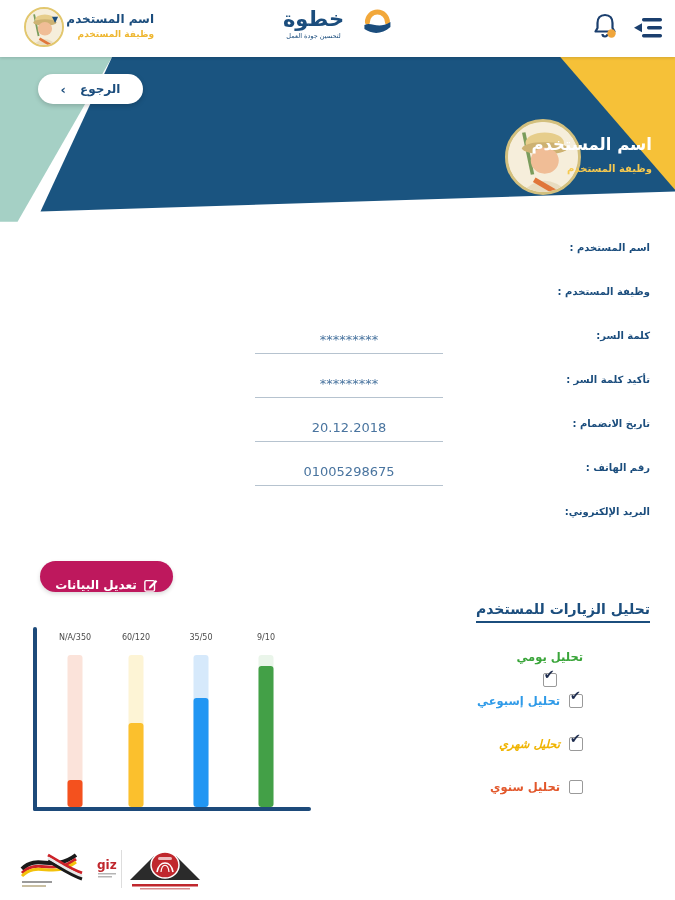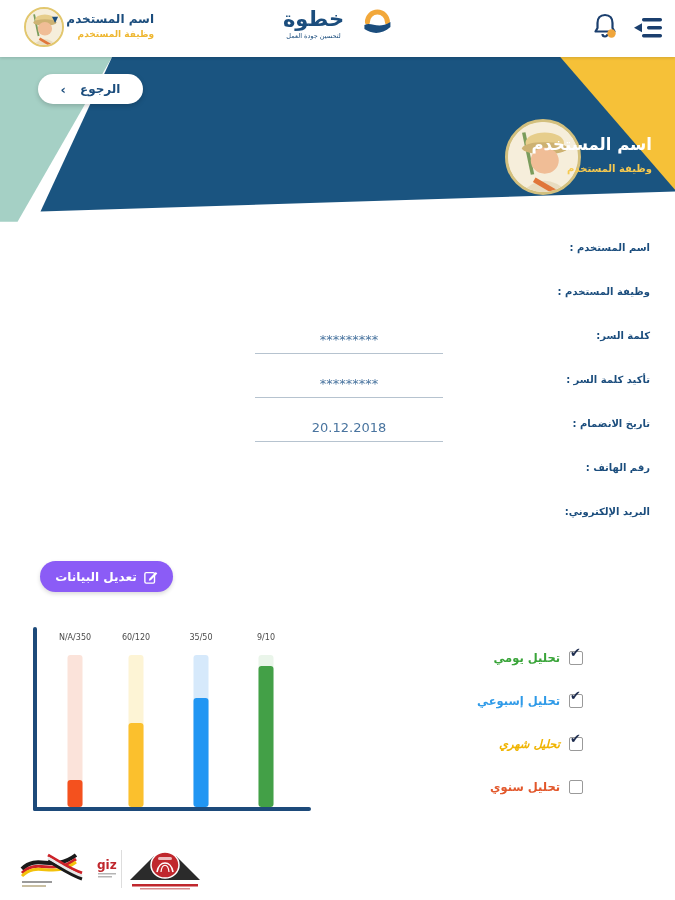--- a/index.html
+++ b/index.html
@@ -39,21 +39,21 @@
   .banner-name{font-size:16.5px;font-weight:bold;color:#fff;direction:rtl;display:block;letter-spacing:.3px;}
   .banner-role{font-size:10px;color:#f6c94f;font-weight:bold;direction:rtl;display:block;margin-top:9px;}
 
   
   .form{position:absolute;left:0;top:236px;width:675px;}
   .frow{position:relative;height:44px;}
   .flabel{position:absolute;right:25px;top:6px;font-size:10px;font-weight:bold;color:#1b4d7d;direction:rtl;}
   .fval{position:absolute;left:255px;width:188px;top:2px;height:27px;line-height:27px;text-align:center;
         font-size:13px;color:#49749f;border-bottom:1.5px solid #b6c3cf;direction:rtl;white-space:nowrap;}
   .edit-btn{position:absolute;left:40px;top:561px;width:133px;height:31px;border-radius:16px;
-        background:#8b5cf6;box-shadow:0 2px 4px rgba(0,0,0,.15);display:flex;align-items:center;
+        background:#be185d;box-shadow:0 2px 4px rgba(0,0,0,.15);display:flex;align-items:flex-end;
         justify-content:center;gap:7px;cursor:pointer;}
   .edit-label{font-size:12px;font-weight:bold;color:#fff;direction:rtl;}
 
   
   .analysis-title{position:absolute;right:25px;top:601px;font-size:14px;font-weight:bold;color:#1b4d7d;
         direction:rtl;padding-bottom:4px;border-bottom:2px solid #1b4d7d;}
   .cb-row{position:absolute;right:92px;display:flex;align-items:center;gap:9px;height:16px;cursor:pointer;}
   .cb-label{font-size:11.5px;font-weight:bold;direction:rtl;}
   .cb-box{width:14px;height:14px;border:1.5px solid #9a9a9a;border-radius:2px;background:#fff;
         position:relative;box-sizing:border-box;flex:0 0 auto;}
@@ -170,36 +170,38 @@
     <div class="frow">
       <div class="flabel">تأكيد كلمة السر :</div>
       <div class="fval">*********</div>
     </div>
     <div class="frow">
       <div class="flabel">تاريخ الانضمام :</div>
       <div class="fval">20.12.2018</div>
     </div>
     <div class="frow">
       <div class="flabel">رقم الهاتف :</div>
+      <div class="fval">01005298675</div>
     </div>
     <div class="frow">
       <div class="flabel">البريد الإلكتروني:</div>
     </div>
   </div>
 
   <div class="edit-btn">
     <span class="edit-label">تعديل البيانات</span>
     <svg width="14" height="14" viewBox="0 0 16 16">
       <rect x="1" y="3" width="11" height="12" rx="1.5" fill="none" stroke="#fff" stroke-width="1.6"></rect>
       <path d="M6 10 L13.5 2.2 L15.2 3.9 L7.8 11.6 L5.5 12.2 Z" fill="#fff"></path>
     </svg>
   </div>
 
-
-  <div class="cb-row" style="top:650px;">
+  <div class="analysis-title">تحليل الزيارات للمستخدم</div>
+
+  <div class="cb-row" style="top:650px;flex-direction:column;">
     <span class="cb-label" style="color: rgb(58, 165, 58);">تحليل يومي</span>
     <span class="cb-box checked"></span>
   </div>
   <div class="cb-row" style="top:693px;">
     <span class="cb-label" style="color: rgb(46, 154, 232);">تحليل إسبوعي</span>
     <span class="cb-box checked"></span>
   </div>
   <div class="cb-row" style="top:736px;font-style:italic;">
     <span class="cb-label" style="color: rgb(240, 180, 0);">تحليل شهري</span>
     <span class="cb-box checked"></span>

